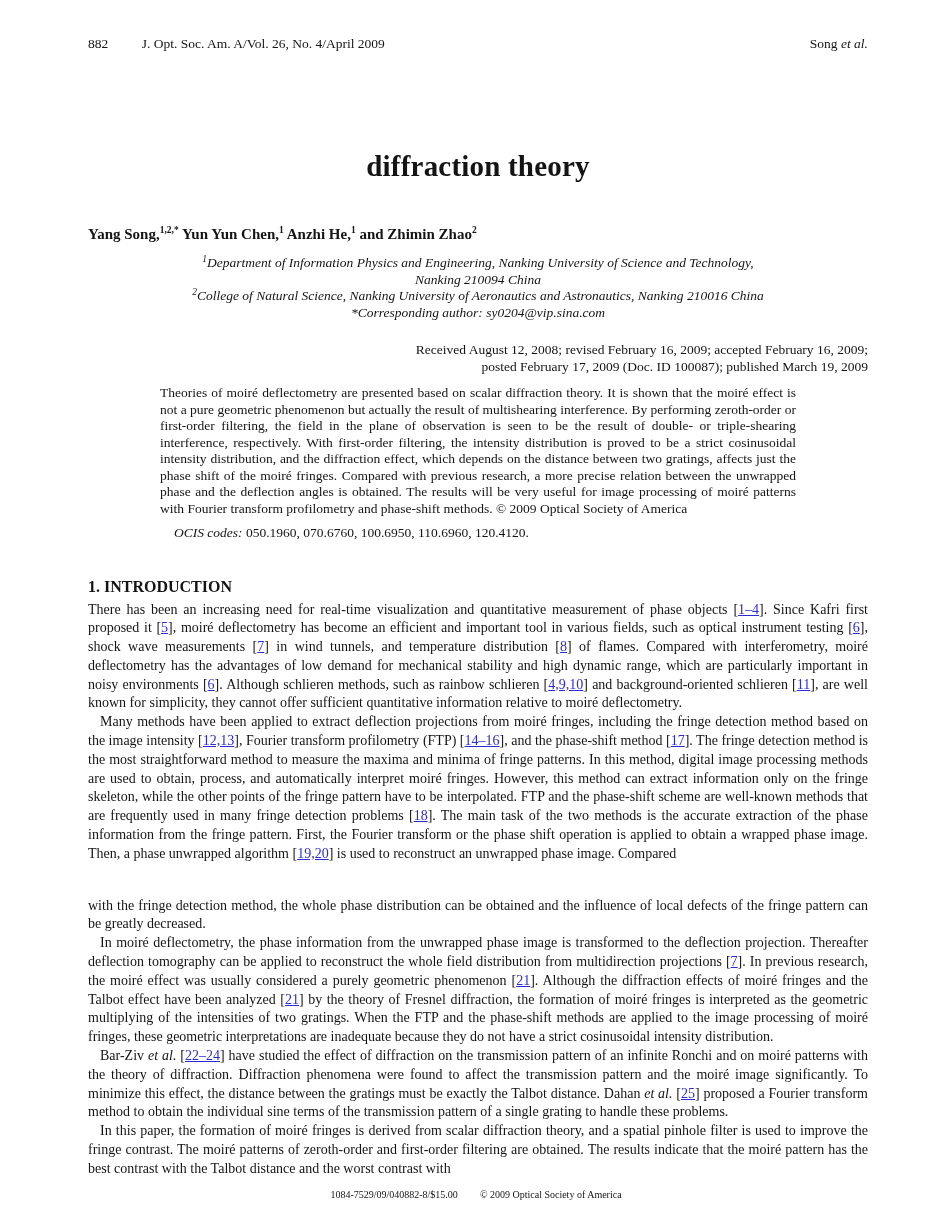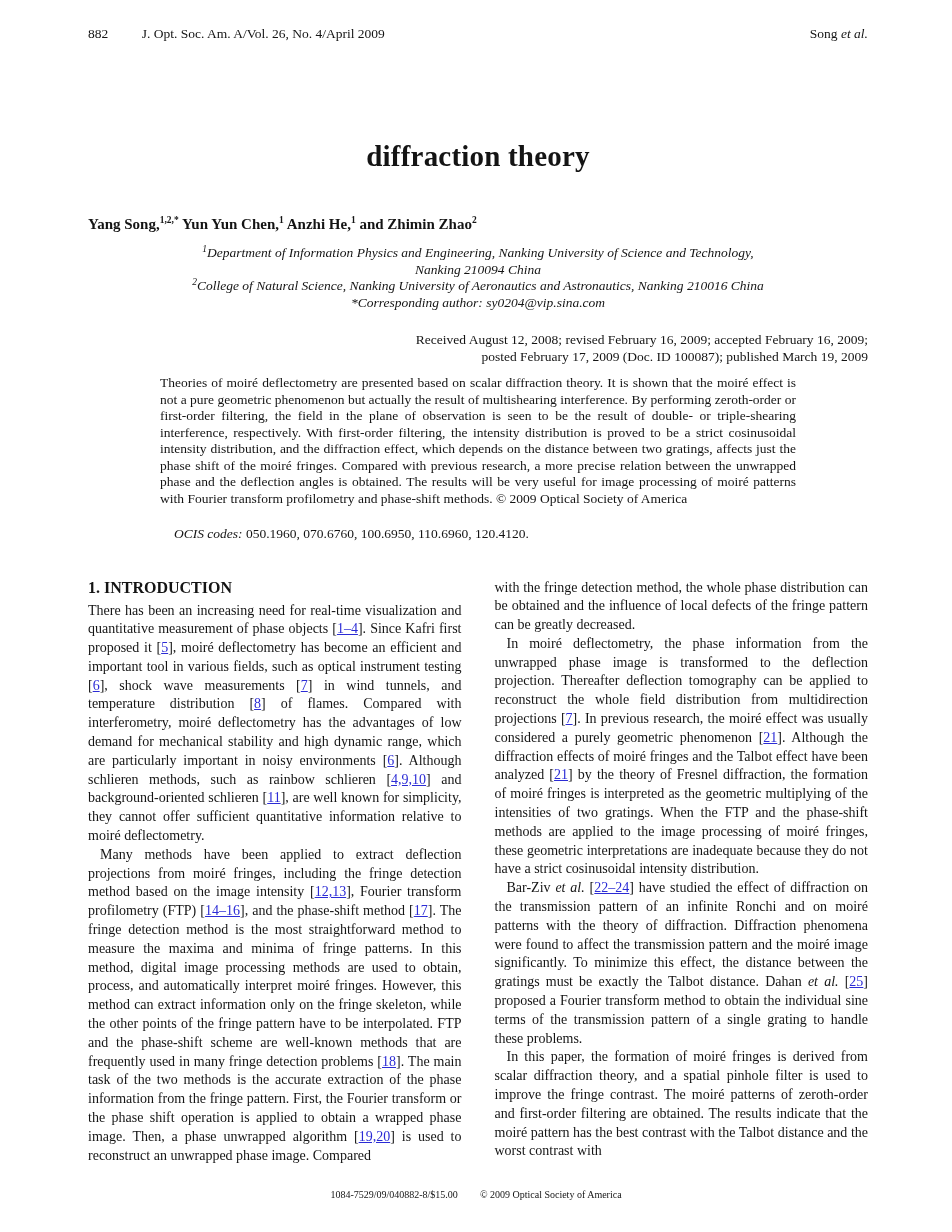--- a/index.html
+++ b/index.html
@@ -2,21 +2,21 @@
 <html style="--cite-color: #2b2bd5;"><head>
 <meta charset="utf-8">
 <style>
   html,body{margin:0;padding:0;background:#e8e8e8;}
   .page{
     position:relative;
     width:952px;height:1232px;
     margin:0 auto;
     background:#ffffff;
     box-sizing:border-box;
-    padding:26px 84px 0 88px;
+    padding:36px 84px 0 88px;
     font-family:"Liberation Serif", serif;
     color:#141414;
     overflow:hidden;
   }
   .running-header{
     display:flex;justify-content:space-between;align-items:baseline;
     font-size:13.5px;
   }
   .rh-left .pagenum{margin-right:30px;}
   .title{
@@ -42,26 +42,26 @@
     margin-top:21px;
     text-align:right;
     font-size:13.5px;line-height:16.5px;
   }
   .abstract-block{
     width:636px;margin:10px auto 0 auto;
     font-size:13.5px;line-height:16.5px;
     text-align:justify;
   }
   .ocis{
-    margin-top:19px;
+    margin-top:8px;
     text-indent:14px;
   }
   .columns{
     margin-top:36px;
-    display:flex;gap:33px;
+    display:flex;gap:33px;flex-direction:column;
   }
   .col{flex:1 1 0;min-width:0;}
   .section-heading{
     margin:0 0 5px 0;
     font-size:16px;font-weight:bold;
   }
   .para{
     margin:0;
     font-size:14px;line-height:18.8px;
     text-align:justify;

